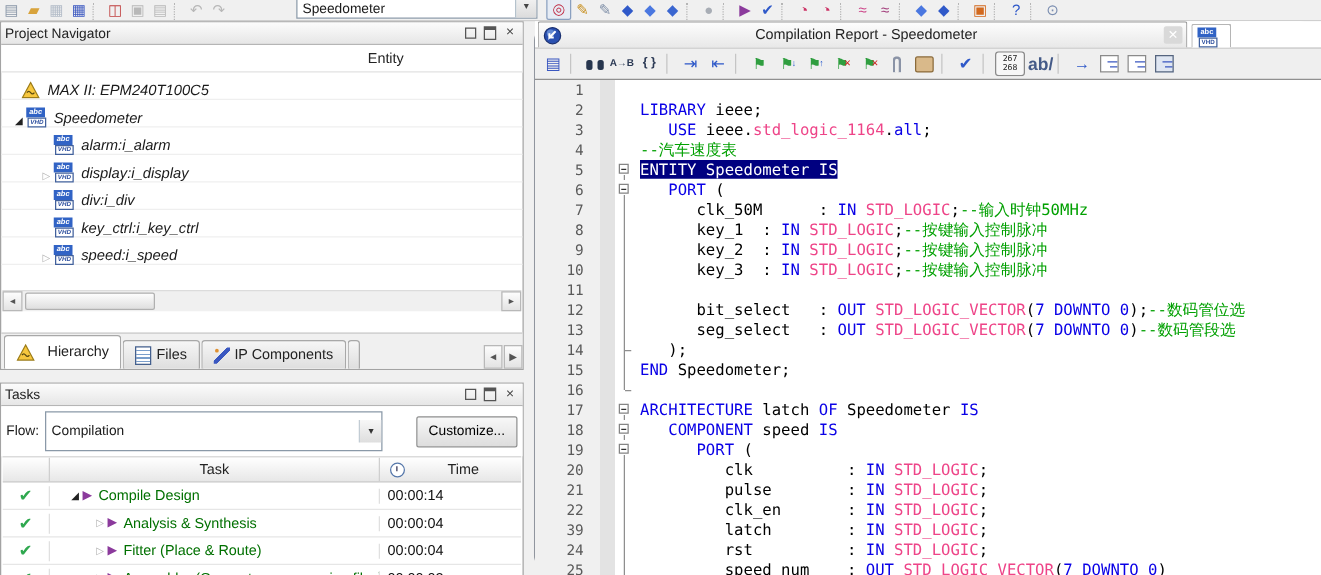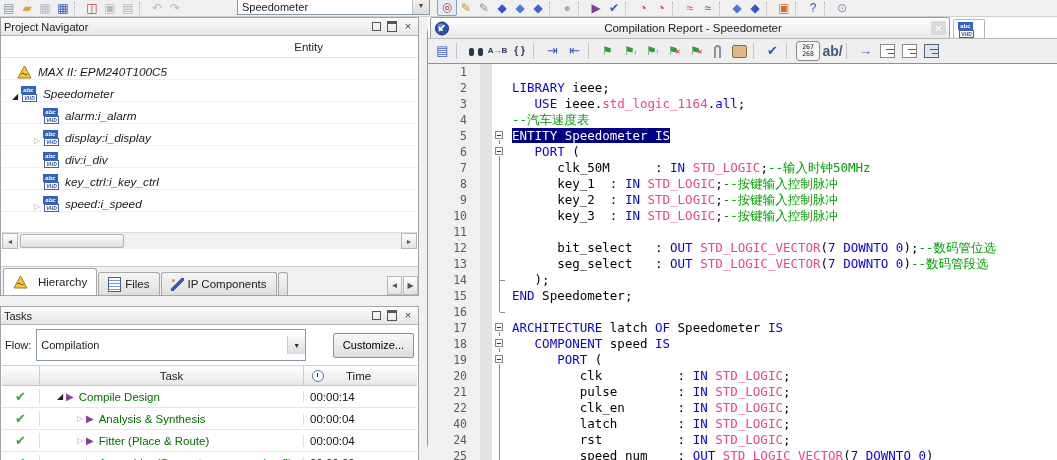--- a/index.html
+++ b/index.html
@@ -73,21 +73,21 @@
              display:flex;align-items:center;justify-content:center;font-size:7px;color:#333;}
   #flow-combo{width:270px;}
   .btn{height:25px;padding:0 9px;font-size:11px;background:linear-gradient(#f8f8f8,#dddddd);
        border:1px solid #8e8f8f;border-radius:2px;font-family:inherit;margin-left:auto;}
   #ttable{position:absolute;left:1px;right:1px;top:58px;bottom:0;border-top:1px solid #cfcfcf;overflow:hidden;}
   .thead{height:19px;display:flex;background:linear-gradient(#ffffff,#e7e7e7);border-bottom:1px solid #c5c5c5;
          font-size:11.5px;color:#222;}
   .thc{display:flex;align-items:center;justify-content:center;border-right:1px solid #cfcfcf;box-sizing:border-box;}
   .thc0{flex:0 0 38px;}
   .thc1{flex:0 0 264px;}
-  .thc2{flex:1;justify-content:flex-start;padding-left:8px;gap:22px;border-right:none;}
+  .thc2{flex:1;justify-content:flex-start;padding-left:8px;gap:34px;border-right:none;}
   .trow{height:21px;display:flex;border-bottom:1px solid #e6e6e6;font-size:11.5px;align-items:center;}
   .tc0{flex:0 0 38px;text-align:center;border-right:1px solid #e0e0e0;box-sizing:border-box;
        color:var(--check_green);font-size:13px;font-weight:bold;}
   .tc1{flex:0 0 264px;display:flex;align-items:center;border-right:1px solid #e0e0e0;box-sizing:border-box;
        overflow:hidden;white-space:nowrap;}
   .tc2{flex:1;padding-left:6px;color:#111;}
   .tplay{color:var(--play_purple);font-size:10px;margin-right:5px;}
   .tlabel{color:var(--task_label);}
   .clockic{width:12px;height:12px;border:1.5px solid #5577aa;border-radius:50%;position:relative;box-sizing:border-box;background:#fff;}
   .clockic::after{content:"";position:absolute;left:4px;top:2px;width:1px;height:4px;background:#335;}
@@ -469,19 +469,19 @@
         <div class="codeline"><span class="lnum">13</span><span class="lstrip"></span><span class="fold f-l"></span><span class="ltext"><span class="tk-p">      seg_select   : </span><span class="tk-k">OUT</span><span class="tk-p"> </span><span class="tk-t">STD_LOGIC_VECTOR</span><span class="tk-p">(</span><span class="tk-k">7</span><span class="tk-p"> </span><span class="tk-k">DOWNTO</span><span class="tk-p"> </span><span class="tk-k">0</span><span class="tk-p">)</span><span class="tk-c">--数码管段选</span></span></div>
         <div class="codeline"><span class="lnum">14</span><span class="lstrip"></span><span class="fold f-t"></span><span class="ltext"><span class="tk-p">   );</span></span></div>
         <div class="codeline"><span class="lnum">15</span><span class="lstrip"></span><span class="fold f-l"></span><span class="ltext"><span class="tk-k">END</span><span class="tk-p"> Speedometer;</span></span></div>
         <div class="codeline"><span class="lnum">16</span><span class="lstrip"></span><span class="fold f-e"></span><span class="ltext"></span></div>
         <div class="codeline"><span class="lnum">17</span><span class="lstrip"></span><span class="fold f-b"></span><span class="ltext"><span class="tk-k">ARCHITECTURE</span><span class="tk-p"> latch </span><span class="tk-k">OF</span><span class="tk-p"> Speedometer </span><span class="tk-k">IS</span></span></div>
         <div class="codeline"><span class="lnum">18</span><span class="lstrip"></span><span class="fold f-b"></span><span class="ltext"><span class="tk-p">   </span><span class="tk-k">COMPONENT</span><span class="tk-p"> speed </span><span class="tk-k">IS</span></span></div>
         <div class="codeline"><span class="lnum">19</span><span class="lstrip"></span><span class="fold f-b"></span><span class="ltext"><span class="tk-p">      </span><span class="tk-k">PORT</span><span class="tk-p"> (</span></span></div>
         <div class="codeline"><span class="lnum">20</span><span class="lstrip"></span><span class="fold f-l"></span><span class="ltext"><span class="tk-p">         clk          : </span><span class="tk-k">IN</span><span class="tk-p"> </span><span class="tk-t">STD_LOGIC</span><span class="tk-p">;</span></span></div>
         <div class="codeline"><span class="lnum">21</span><span class="lstrip"></span><span class="fold f-l"></span><span class="ltext"><span class="tk-p">         pulse        : </span><span class="tk-k">IN</span><span class="tk-p"> </span><span class="tk-t">STD_LOGIC</span><span class="tk-p">;</span></span></div>
         <div class="codeline"><span class="lnum">22</span><span class="lstrip"></span><span class="fold f-l"></span><span class="ltext"><span class="tk-p">         clk_en       : </span><span class="tk-k">IN</span><span class="tk-p"> </span><span class="tk-t">STD_LOGIC</span><span class="tk-p">;</span></span></div>
-        <div class="codeline"><span class="lnum">40</span><span class="lstrip"></span><span class="fold f-l"></span><span class="ltext"><span class="tk-p">         latch        : </span><span class="tk-k">IN</span><span class="tk-p"> </span><span class="tk-t">STD_LOGIC</span><span class="tk-p">;</span></span></div>
+        <div class="codeline"><span class="lnum">39</span><span class="lstrip"></span><span class="fold f-l"></span><span class="ltext"><span class="tk-p">         latch        : </span><span class="tk-k">IN</span><span class="tk-p"> </span><span class="tk-t">STD_LOGIC</span><span class="tk-p">;</span></span></div>
         <div class="codeline"><span class="lnum">24</span><span class="lstrip"></span><span class="fold f-l"></span><span class="ltext"><span class="tk-p">         rst          : </span><span class="tk-k">IN</span><span class="tk-p"> </span><span class="tk-t">STD_LOGIC</span><span class="tk-p">;</span></span></div>
         <div class="codeline"><span class="lnum">25</span><span class="lstrip"></span><span class="fold f-l"></span><span class="ltext"><span class="tk-p">         speed_num    : </span><span class="tk-k">OUT</span><span class="tk-p"> </span><span class="tk-t">STD_LOGIC_VECTOR</span><span class="tk-p">(</span><span class="tk-k">7</span><span class="tk-p"> </span><span class="tk-k">DOWNTO</span><span class="tk-p"> </span><span class="tk-k">0</span><span class="tk-p">)</span></span></div>
       </div>
   </div>
 
 </div>
 
 </body></html>

